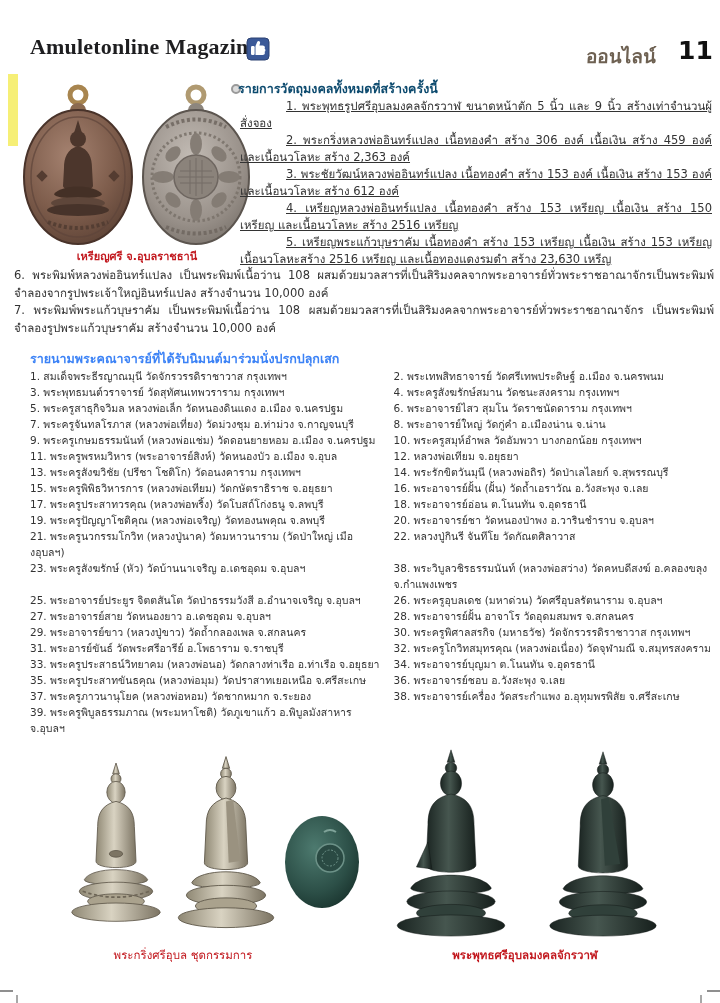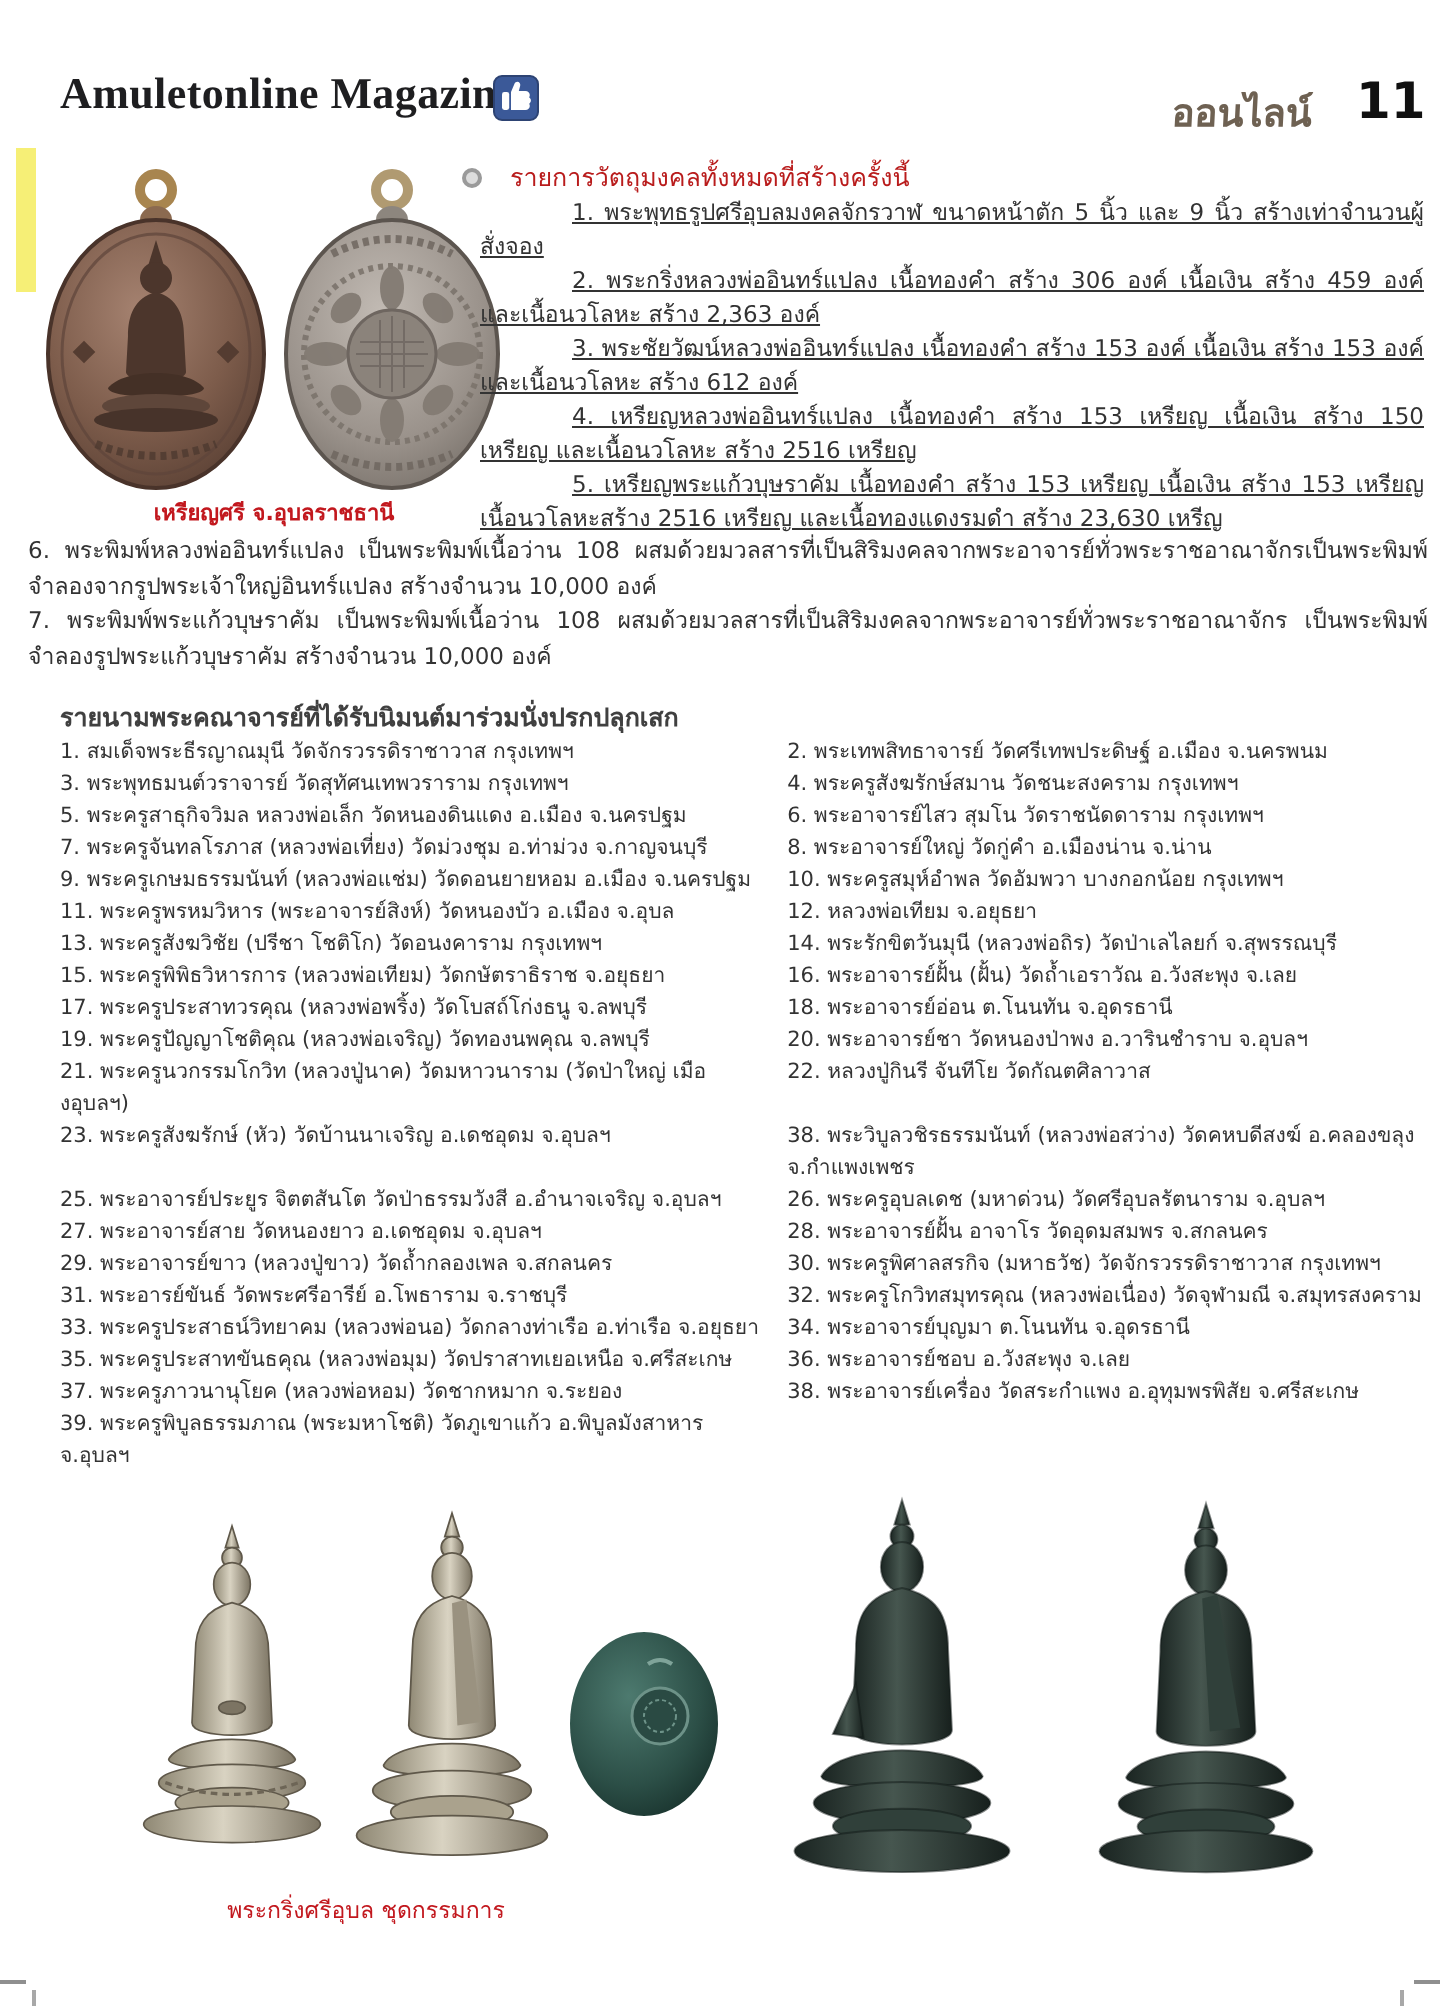--- a/index.html
+++ b/index.html
@@ -35,40 +35,40 @@
   .medal-caption{
     position:absolute; left:20px; top:247px; width:234px;
     text-align:center; font-size:11px; font-weight:bold; color:#c2181e;
   }
   
   .section-bullet{
     position:absolute; left:231px; top:84px; width:10px; height:10px;
     border-radius:50%; border:2px solid #9a9a9a; background:#dcdcdc;
   }
   .products-heading{
-    position:absolute; left:255px; top:79px;
-    font-size:12.5px; font-weight:normal; color:#b91c1c;
+    position:absolute; left:238px; top:79px;
+    font-size:12.5px; font-weight:bold; color:#0c4a6e;
   }
   .products-indented{
     position:absolute; left:240px; top:98px; width:472px;
   }
   .products-indented p{
     font-size:11.5px; line-height:17px; text-align:justify;
     text-indent:46px; color:#333;text-decoration:underline;
   }
   .products-full{
     position:absolute; left:14px; top:267px; width:700px;
   }
   .products-full p{
     font-size:11.5px; line-height:17.5px; text-align:justify; color:#333;
   }
   
   .monks-heading{
     position:absolute; left:30px; top:349px;
-    font-size:12.5px; font-weight:bold; color:#404040;
+    font-size:12.5px; font-weight:bold; color:#3b82f6;
   }
   .monks-table{
     position:absolute; left:30px; top:368px; width:686px;
     border-collapse:collapse; table-layout:fixed;
   }
   .monks-table td{
     font-size:10.5px; line-height:16px; vertical-align:top;
     color:#333; padding:0;
   }
   .monks-table td.l{ width:53%; padding-right:10px; }
@@ -364,19 +364,20 @@
       <circle cx="60" cy="23" r="6"></circle>
       <ellipse cx="60" cy="39" rx="11" ry="13"></ellipse>
       <path d="M60 50 C42 54 36 64 36 82 L34 124 C34 134 86 134 86 124 L84 82 C84 64 78 54 60 50 Z"></path>
       <path d="M66 52 L78 122 L62 124 L58 54 Z" fill="#30403a" stroke="none"></path>
       <path d="M18 148 C28 130 92 130 102 148 C102 156 18 156 18 148 Z"></path>
       <ellipse cx="60" cy="162" rx="46" ry="11"></ellipse>
       <ellipse cx="60" cy="174" rx="36" ry="9" fill="#30403a"></ellipse>
       <ellipse cx="60" cy="187" rx="56" ry="11"></ellipse>
     </g>
   </svg>
+  <div class="caption-right">พระพุทธศรีอุบลมงคลจักรวาฬ</div>
 
   <div class="crop h left"></div>
   <div class="crop h right"></div>
   <div class="crop v left"></div>
   <div class="crop v right"></div>
 
 </div>
 
 </body></html>

